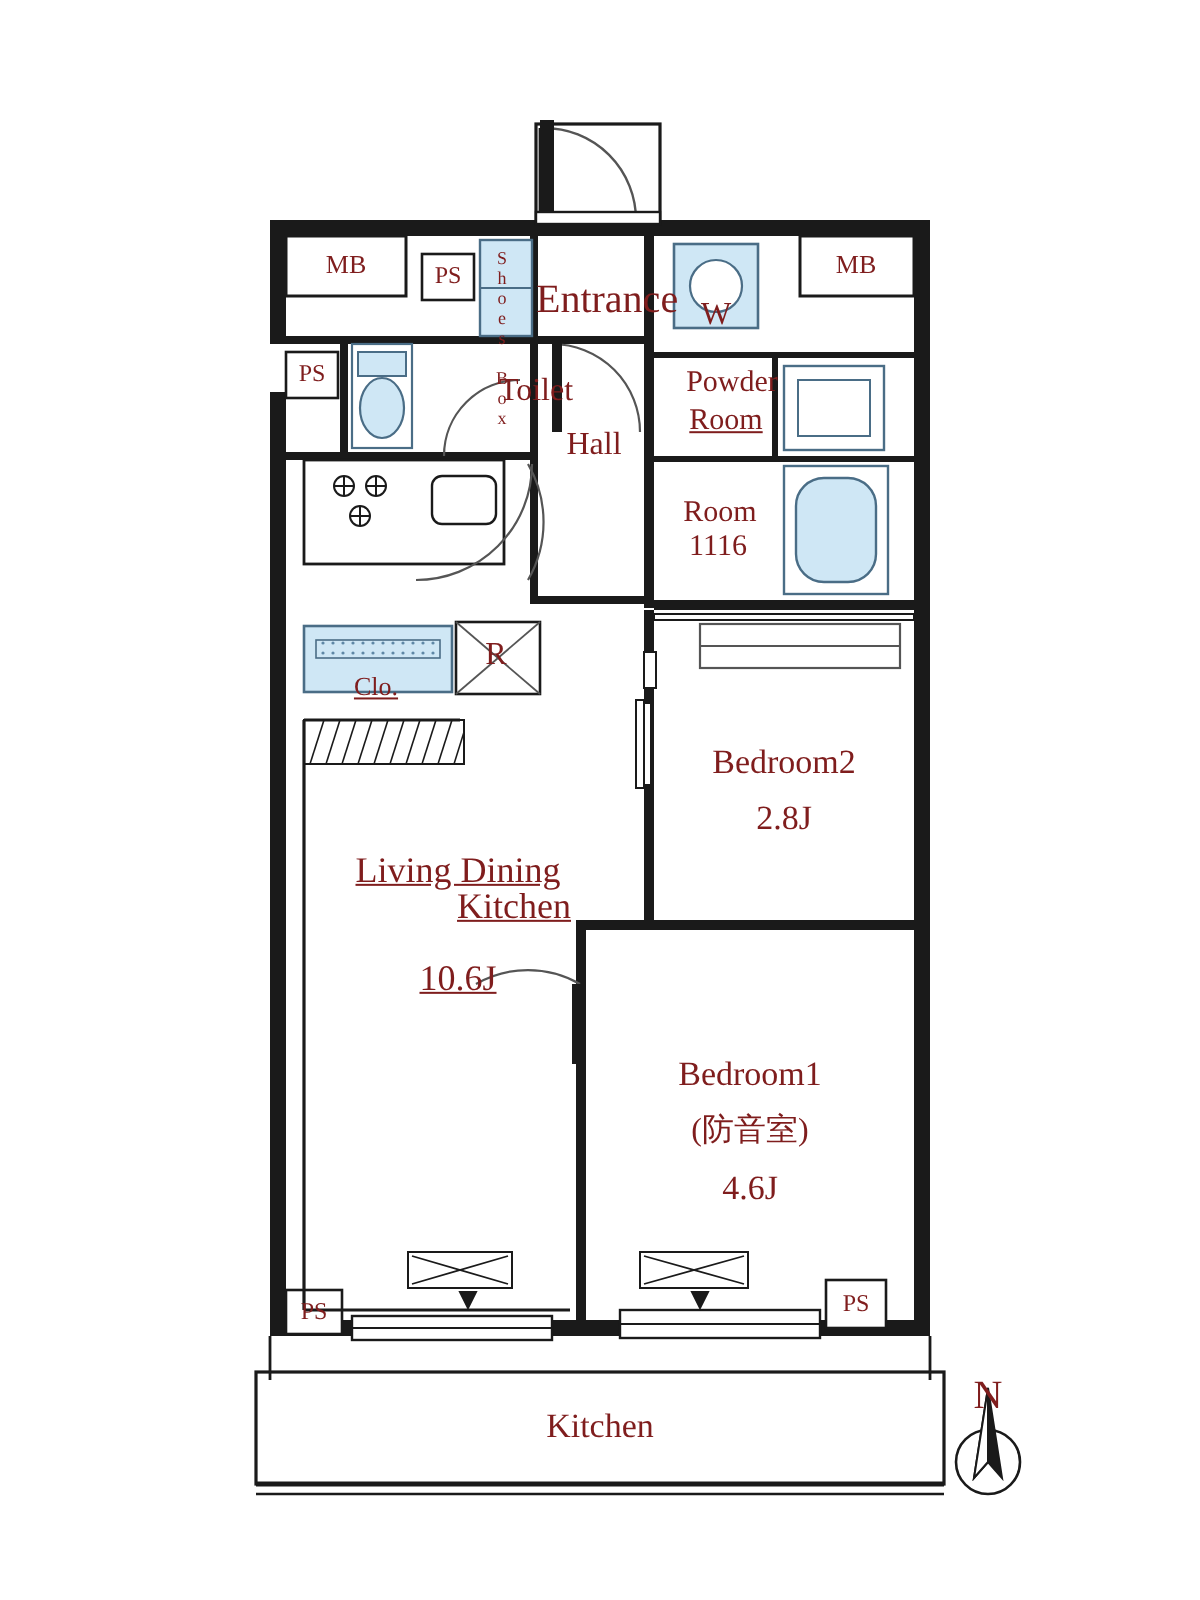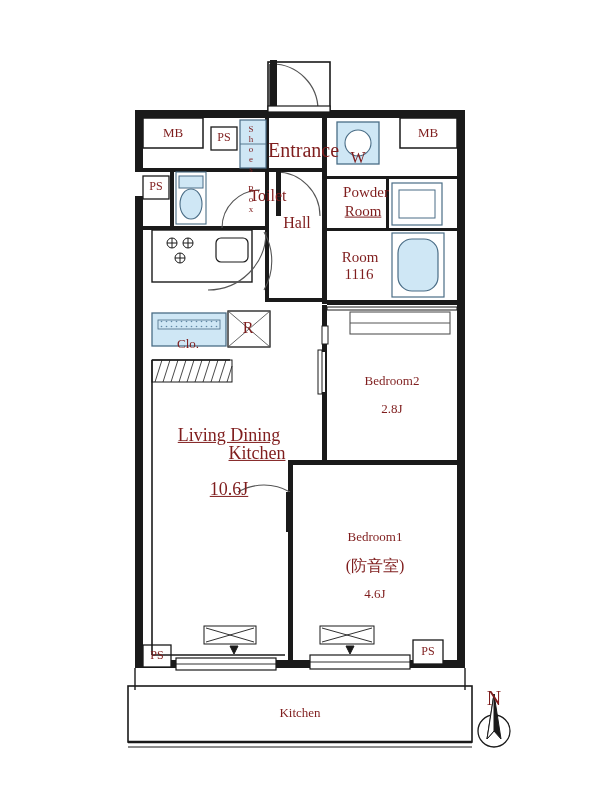--- a/index.html
+++ b/index.html
@@ -36,21 +36,21 @@
   .vert {
     writing-mode: vertical-rl;
     text-orientation: upright;
     letter-spacing: 0px;
     line-height: 1;
   }
   .sz13 { font-size: 13px; }
   .sz14 { font-size: 20px; }
   .sz15 { font-size: 15px; }
   .sz16 { font-size: 16px; }
-  .sz17 { font-size: 13px; }
+  .sz17 { font-size: 17px; }
   .sz18 { font-size: 18px; text-decoration: underline; }
   .sz10 { font-size: 12px; }
   .sz9  { font-size: 9px; }
 </style>
 </head>
 <body>
 
 <div id="floorplan">
 
   <svg width="600" height="800" viewBox="0 0 600 800" style="position:absolute;left:0;top:0;">
@@ -237,21 +237,21 @@
   <div class="lbl center sz16" style="left:244px; top:196px;margin-left:24px;">Toilet</div>
 
   <div class="lbl center sz16" style="left:297px; top:223px;">Hall</div>
 
   <div class="lbl center sz15" style="left:366px; top:192px;">Powder</div>
   <div class="lbl center sz15" style="left:363px; top:211px;text-decoration:underline;">Room</div>
 
   <div class="lbl center sz15" style="left:360px; top:257px;">Room</div>
   <div class="lbl center sz15" style="left:359px; top:274px;">1116</div>
 
-  <div class="lbl center sz13" style="left:188px; top:344px;">Clo.</div>
+  <div class="lbl center sz13" style="left:188px; top:344px;text-decoration:underline;">Clo.</div>
   <div class="lbl center sz16" style="left:248px; top:328px;">R</div>
 
   <div class="lbl center sz18" style="left:229px; top:435px;">Living Dining</div>
   <div class="lbl center sz18" style="left:217px; top:453px;margin-left:40px;">Kitchen</div>
   <div class="lbl center sz18" style="left:229px; top:489px;">10.6J</div>
 
   <div class="lbl center sz17" style="left:392px; top:381px;">Bedroom2</div>
   <div class="lbl center sz17" style="left:392px; top:409px;">2.8J</div>
 
   <div class="lbl center sz17" style="left:375px; top:537px;">Bedroom1</div>

